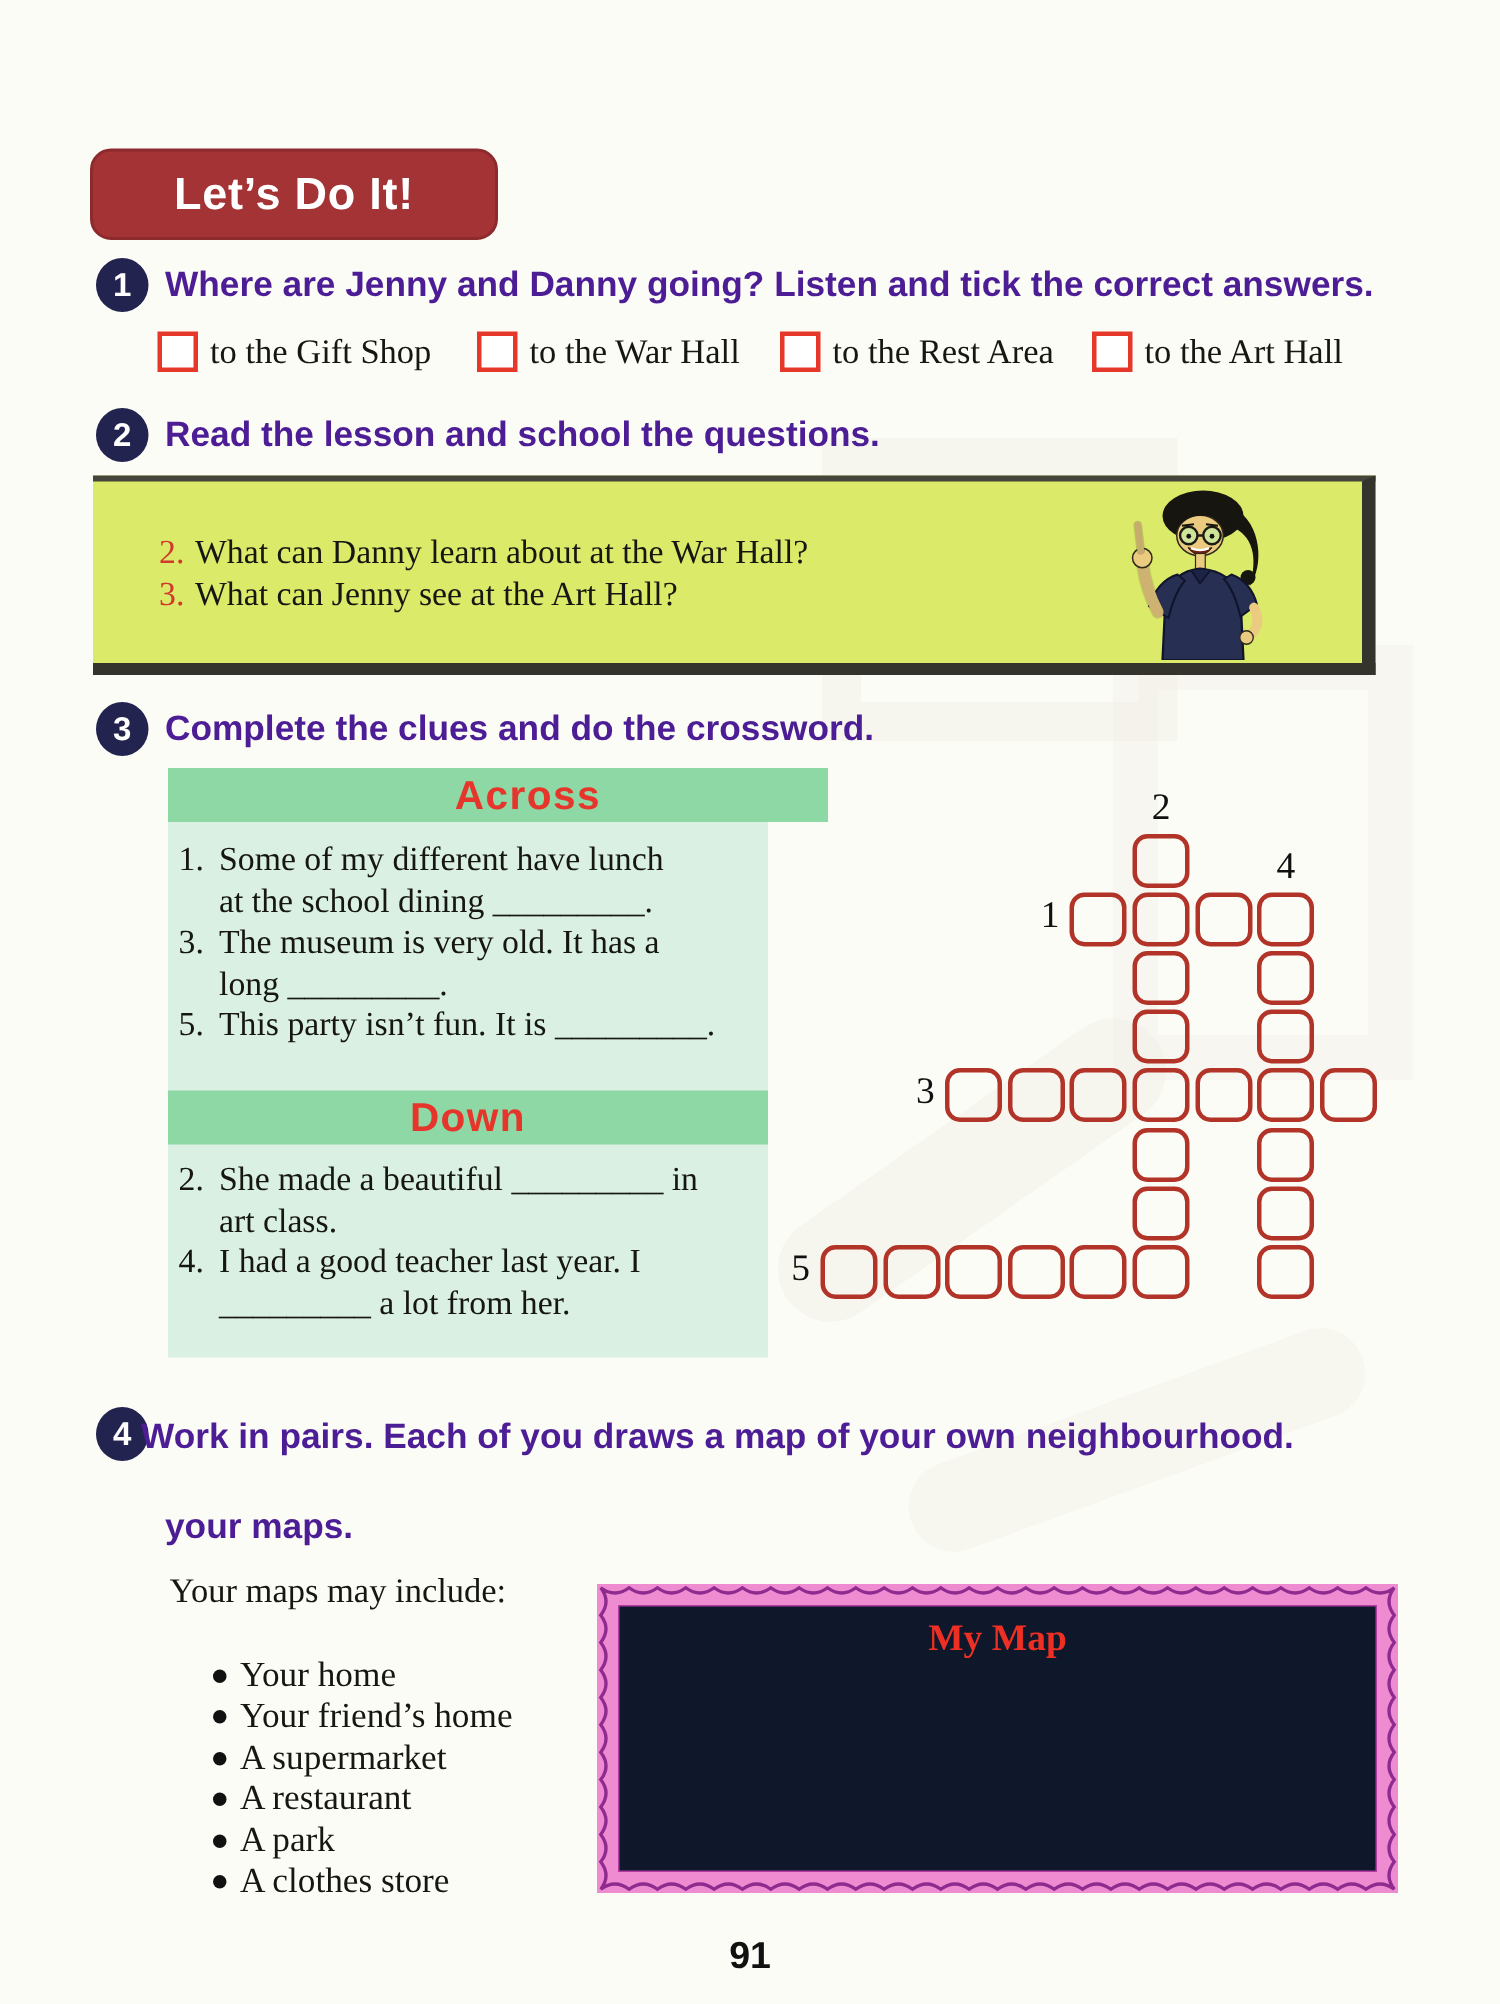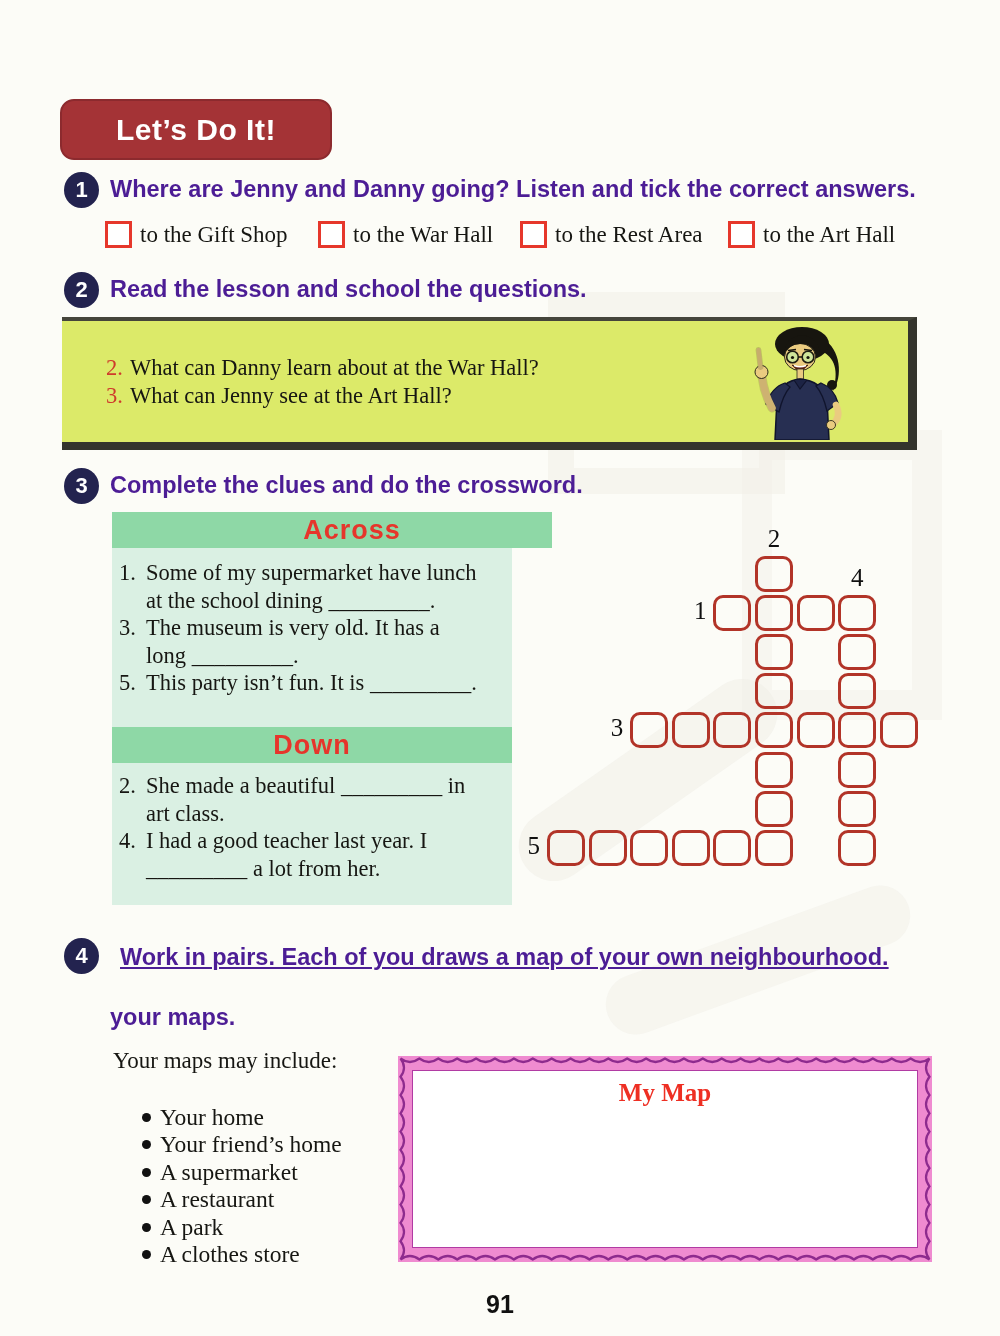--- a/index.html
+++ b/index.html
@@ -74,21 +74,21 @@
     font-size:23.5px; z-index:2; white-space:nowrap;
   }
   .bullet-item .dot{width:9px; height:9px; border-radius:50%; background:#111; flex:none;}
   .map-frame{
     position:absolute; left:398px; top:1056px; width:534px; height:206px;
     background:#ef8bd0; z-index:2;
   }
   .map-frame svg.scallop{position:absolute; left:0; top:0; pointer-events:none;}
   .map-inner{
     position:absolute; left:14px; top:14px; right:14px; bottom:14px;
-    background:#ffffff; border:1.5px solid #b13ba3; text-align:center;
+    background:#0f172a; border:1.5px solid #b13ba3; text-align:center;
   }
   .map-inner .map-title{
     display:inline-block; margin-top:8px; color:#ee2f23; font-weight:bold;
     font-size:25px;
   }
   .page-num{
     position:absolute; left:450px; top:1290px; width:100px; text-align:center;
     font-family:"Liberation Sans",sans-serif; font-weight:bold; font-size:25px;
     color:#111; z-index:2;
   }
@@ -186,21 +186,21 @@
     <span>3</span>
   </div>
   <div class="h-title" style="left:110px; top:472px;">Complete the clues and do the crossword.</div>
 
   <div class="clue-panel">
     <div class="band" style="top:0;padding-left:40px;">
       <span>Across</span>
     </div>
     <div class="clue" style="top:48px;">
         <span class="n">1.</span>
-        <span>Some of my supermarket have lunch</span>
+        <span>Some of my different have lunch</span>
       </div>
     <div class="clue" style="top:76px;">
         <span class="n"></span>
         <span>at the school dining _________.</span>
       </div>
     <div class="clue" style="top:103px;">
         <span class="n">3.</span>
         <span>The museum is very old. It has a</span>
       </div>
     <div class="clue" style="top:131px;">
@@ -264,21 +264,21 @@
       <div class="cw-label" style="left: 175.4px; top: 97.1px; width: 26px; text-align: right;">1</div>
       <div class="cw-label" style="left: 250px; top: 25px; width: 38px; text-align: center;">2</div>
       <div class="cw-label" style="left: 92.2px; top: 214.4px; width: 26px; text-align: right;">3</div>
       <div class="cw-label" style="left: 333.2px; top: 64.1px; width: 38px; text-align: center;">4</div>
       <div class="cw-label" style="left: 9px; top: 331.7px; width: 26px; text-align: right;">5</div>
     </div>
 
   <div class="badge" style="left:64px; top:938px;">
     <span>4</span>
   </div>
-  <div class="h-title" style="left:120px; top:944px;text-decoration:underline;">Work in pairs. Each of you draws a map of your own neighbourhood.</div>
+  <div class="h-title" style="left:94px; top:944px;">Work in pairs. Each of you draws a map of your own neighbourhood.</div>
   <div class="h-title" style="left:110px; top:1004px;">your maps.</div>
 
   <div class="include-label">Your maps may include:</div>
 
   <div class="bullet-item" style="top:1104px;">
       <span class="dot"></span>
       <span>Your home</span>
     </div>
   <div class="bullet-item" style="top:1131px;">
       <span class="dot"></span>

